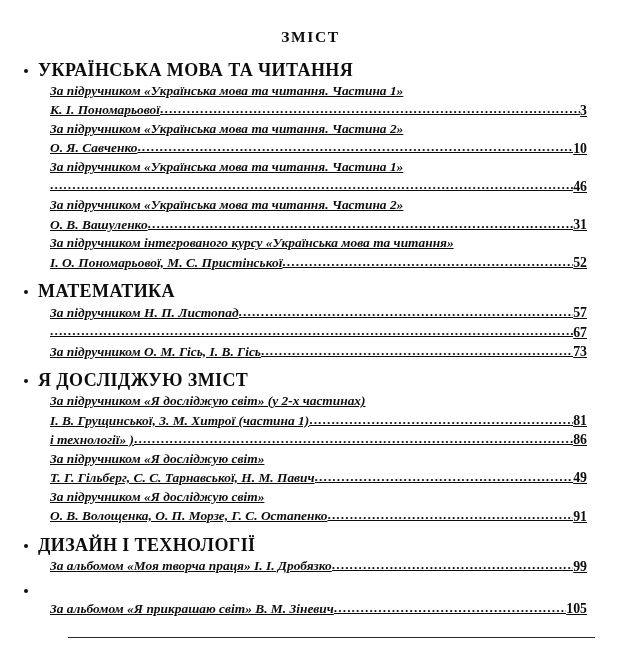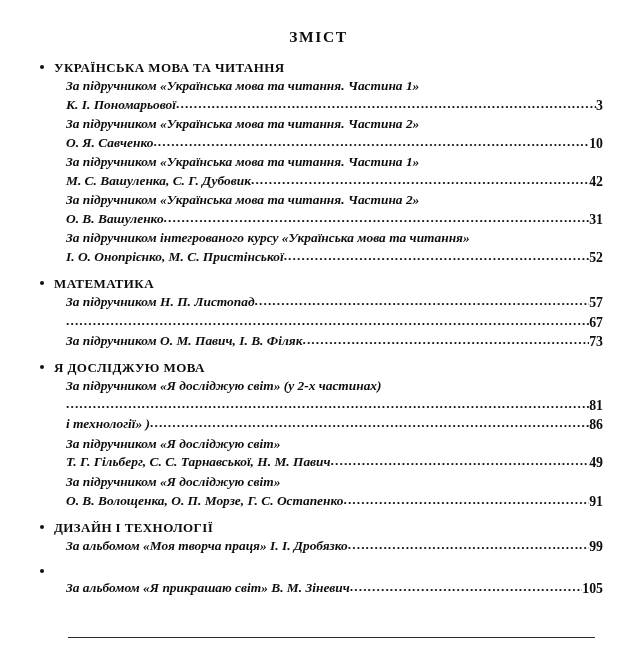--- a/index.html
+++ b/index.html
@@ -13,21 +13,21 @@
     font-family: "Liberation Serif", "DejaVu Serif", serif;
     color: #0d0d0d;
     overflow: hidden;
     position: relative;
   }
 
   .page {
     width: 637px;
     height: 650px;
     box-sizing: border-box;
-    padding: 22px 26px 0 26px;
+    padding: 22px 26px 0 10px;
     position: relative;
   }
 
   .toc-title {
     text-align: center;
     font-weight: bold;
     font-size: 15.5px;
     letter-spacing: 1.6px;
     margin: 6px 0 14px 0;
     font-family: "Liberation Serif", "DejaVu Serif", serif;
@@ -55,47 +55,48 @@
   .bullet span.dot {
     display: inline-block;
     width: 4px;
     height: 4px;
     border-radius: 50%;
     background: #111;
     vertical-align: middle;
   }
   .section-title {
     font-weight: bold;
-    font-size: 13px;
+    font-size: 18px;
     letter-spacing: 0.4px;
     white-space: nowrap;
   }
 
   .entries {
     margin-left: 40px;
-    margin-right: 8px;
+    margin-right: 24px;
+    text-decoration: underline;
   }
 
   .entry {
     margin-bottom: 0px;
   }
 
   
   .line-plain {
     font-style: italic;
     font-weight: bold;
     font-size: 13.4px;
     line-height: 1.40;
     white-space: nowrap;
   }
 
   
   .line-leader {
     display: flex;
-    align-items: flex-start;
+    align-items: flex-end;
     font-style: italic;
     font-weight: bold;
     font-size: 13.4px;
     line-height: 1.40;
     width: 100%;
   }
   .line-leader .ltext {
     white-space: nowrap;
     flex: 0 0 auto;
   }
@@ -156,37 +157,36 @@
             <div class="line-plain">За підручником «Українська мова та читання.  Частина 2»</div>
             <div class="line-leader">
               <span class="ltext">О. Я. Савченко </span>
               <span class="dots">..........................................................................................................................................</span>
               <span class="pageno">10</span>
             </div>
           </div>
           <div class="entry">
             <div class="line-plain">За підручником «Українська мова та читання. Частина 1»</div>
             <div class="line-leader">
-              <span class="ltext">М. С. Вашуленка,  С. Г. Дубовик</span>
-              <span class="dots">..........................................................................................................................................</span>
-              <span class="pageno">42</span>
+              <span class="dots">..........................................................................................................................................</span>
+              <span class="pageno">46</span>
             </div>
           </div>
           <div class="entry">
             <div class="line-plain">За підручником «Українська мова та читання. Частина 2»</div>
             <div class="line-leader">
               <span class="ltext">О. В. Вашуленко</span>
               <span class="dots">..........................................................................................................................................</span>
               <span class="pageno">31</span>
             </div>
           </div>
           <div class="entry">
             <div class="line-plain">За підручником інтегрованого курсу «Українська мова та читання»</div>
             <div class="line-leader">
-              <span class="ltext">І. О. Онопрієнко,  М. С. Пристінської</span>
+              <span class="ltext">І. О. Пономарьової,  М. С. Пристінської</span>
               <span class="dots">..........................................................................................................................................</span>
               <span class="pageno">52</span>
             </div>
           </div>
         </div>
       </div>
       <div class="section section-gap-top">
         <div class="section-head">
           <span class="bullet"><span class="dot"></span></span>
           <span class="section-title">МАТЕМАТИКА</span>
@@ -200,36 +200,37 @@
             </div>
           </div>
           <div class="entry">
             <div class="line-leader">
               <span class="dots">..........................................................................................................................................</span>
               <span class="pageno">67</span>
             </div>
           </div>
           <div class="entry">
             <div class="line-leader">
-              <span class="ltext">За підручником О. М. Павич, І. В. Філяк</span>
+              <span class="ltext">За підручником О. М. Гісь, І. В. Гісь</span>
               <span class="dots">..........................................................................................................................................</span>
               <span class="pageno">73</span>
             </div>
           </div>
         </div>
       </div>
       <div class="section section-gap-top">
         <div class="section-head">
           <span class="bullet"><span class="dot"></span></span>
-          <span class="section-title">Я ДОСЛІДЖУЮ МОВА</span>
+          <span class="section-title">Я ДОСЛІДЖУЮ ЗМІСТ</span>
         </div>
         <div class="entries">
           <div class="entry">
             <div class="line-plain">За підручником «Я досліджую світ» (у 2-х частинах)</div>
             <div class="line-leader">
+              <span class="ltext">І. В. Грущинської, З. М. Хитрої (частина 1) </span>
               <span class="dots">..........................................................................................................................................</span>
               <span class="pageno">81</span>
             </div>
           </div>
           <div class="entry">
             <div class="line-leader">
               <span class="ltext">і технології» ) </span>
               <span class="dots">..........................................................................................................................................</span>
               <span class="pageno">86</span>
             </div>

